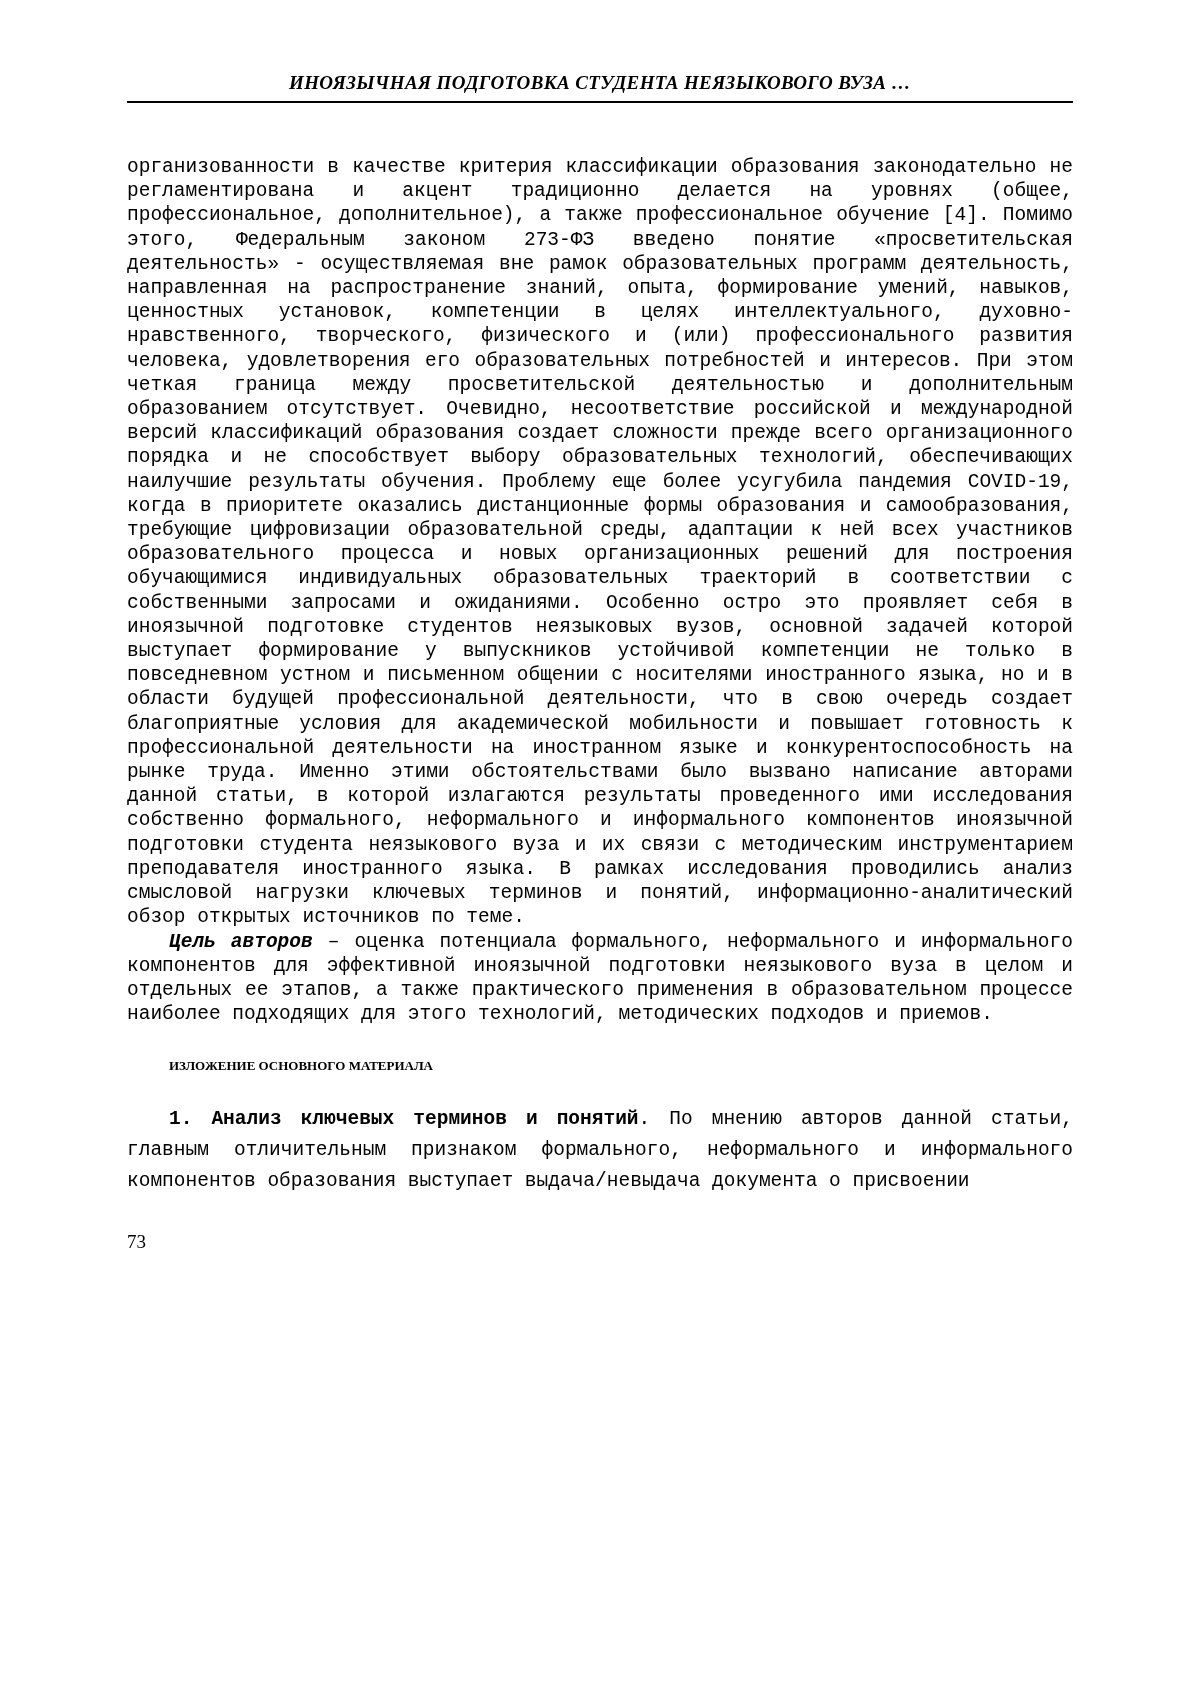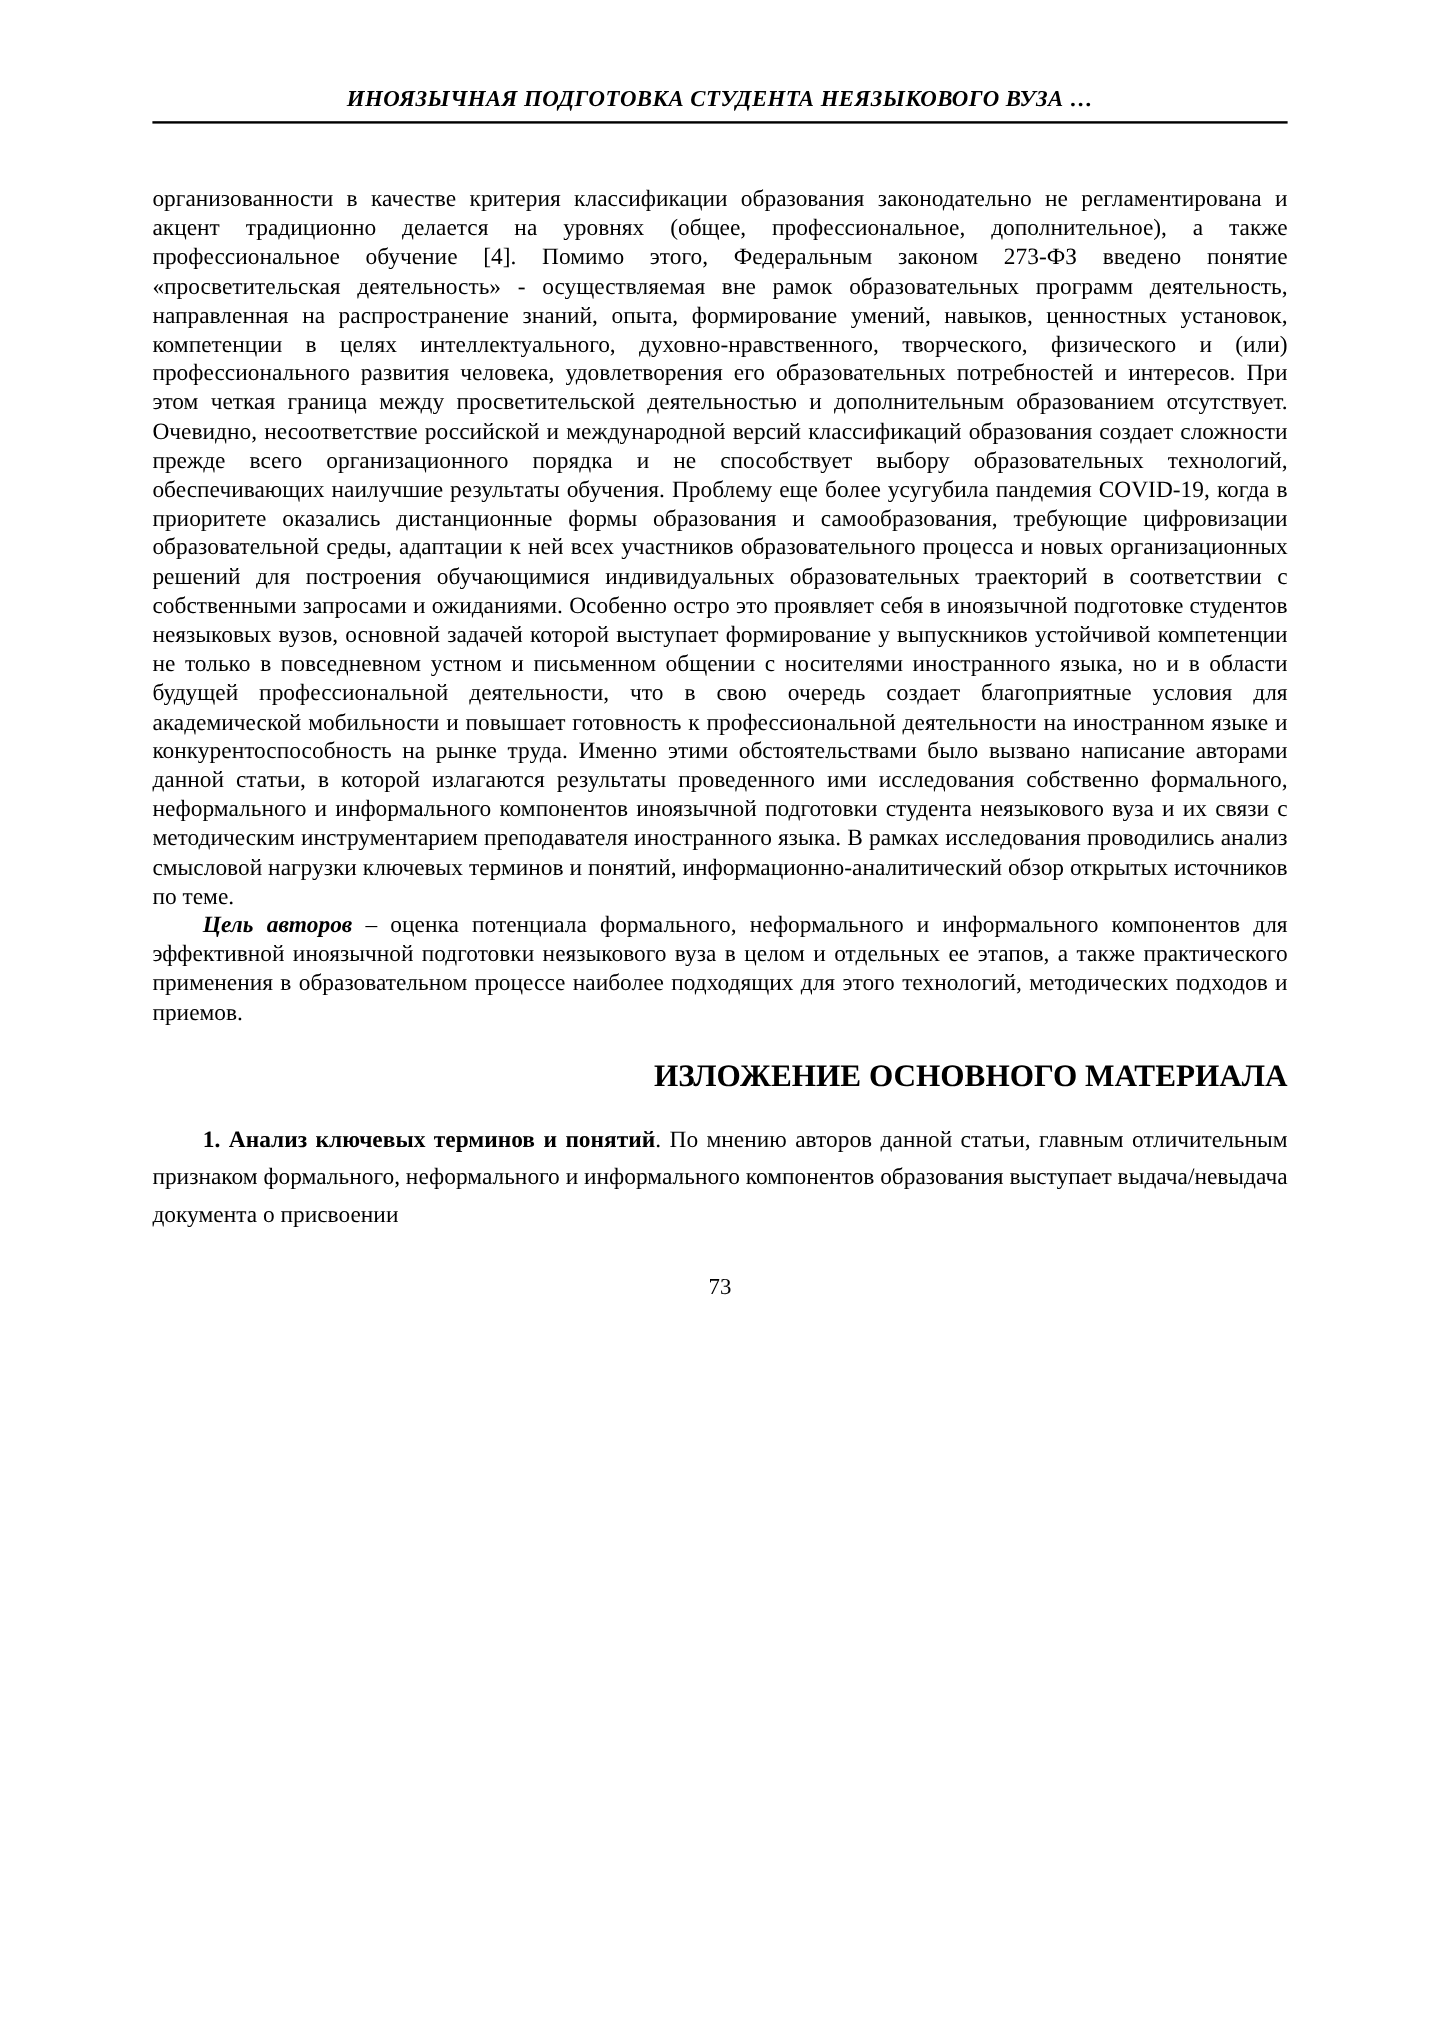--- a/index.html
+++ b/index.html
@@ -39,47 +39,48 @@
   .page-body {
     width: 946px;
     margin: 52px auto 0 auto;
   }
   .para {
     margin: 0;
     font-size: 19.5px;
     line-height: 24.2px;
     text-align: justify;
     text-justify: inter-word;
+    font-family: Liberation Mono, monospace;
   }
   .para.indent {
     text-indent: 42px;
   }
   .bold-italic {
     font-weight: bold;
     font-style: italic;
   }
   .bold {
     font-weight: bold;
     margin-top: 14px;
   }
   .section-heading {
     margin: 28px 0 26px 0;
     padding-left: 42px;
-    font-size: 26px;
+    font-size: 13px;
     font-weight: bold;
     line-height: 24px;
-    text-align: right;
+    text-align: left;
   }
   .para.loose {
     line-height: 31px;
   }
   .page-number {
     width: 946px;
     margin: 34px auto 0 auto;
-    text-align: center;
+    text-align: left;
     font-size: 19px;
   }
 </style>
 </head>
 <body>
 
 <div class="page">
 
   <div class="running-header">
     <div class="running-header-title">ИНОЯЗЫЧНАЯ ПОДГОТОВКА СТУДЕНТА НЕЯЗЫКОВОГО ВУЗА …</div>

